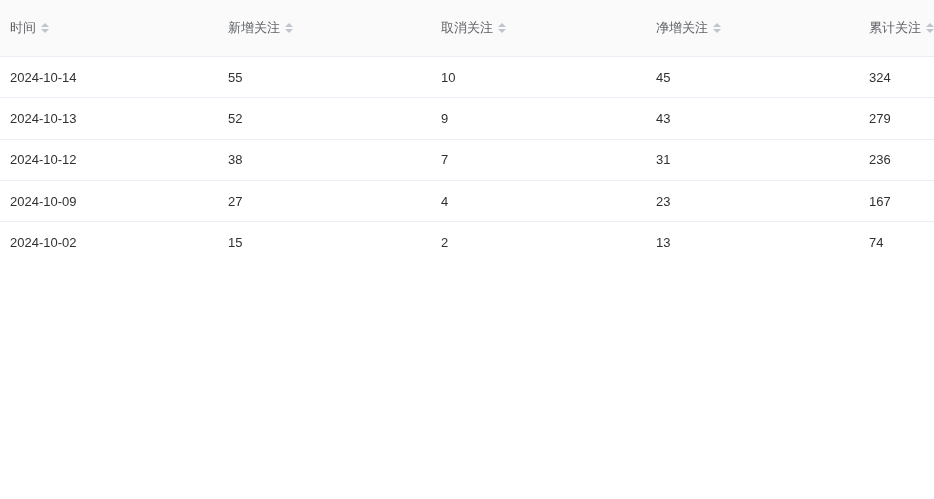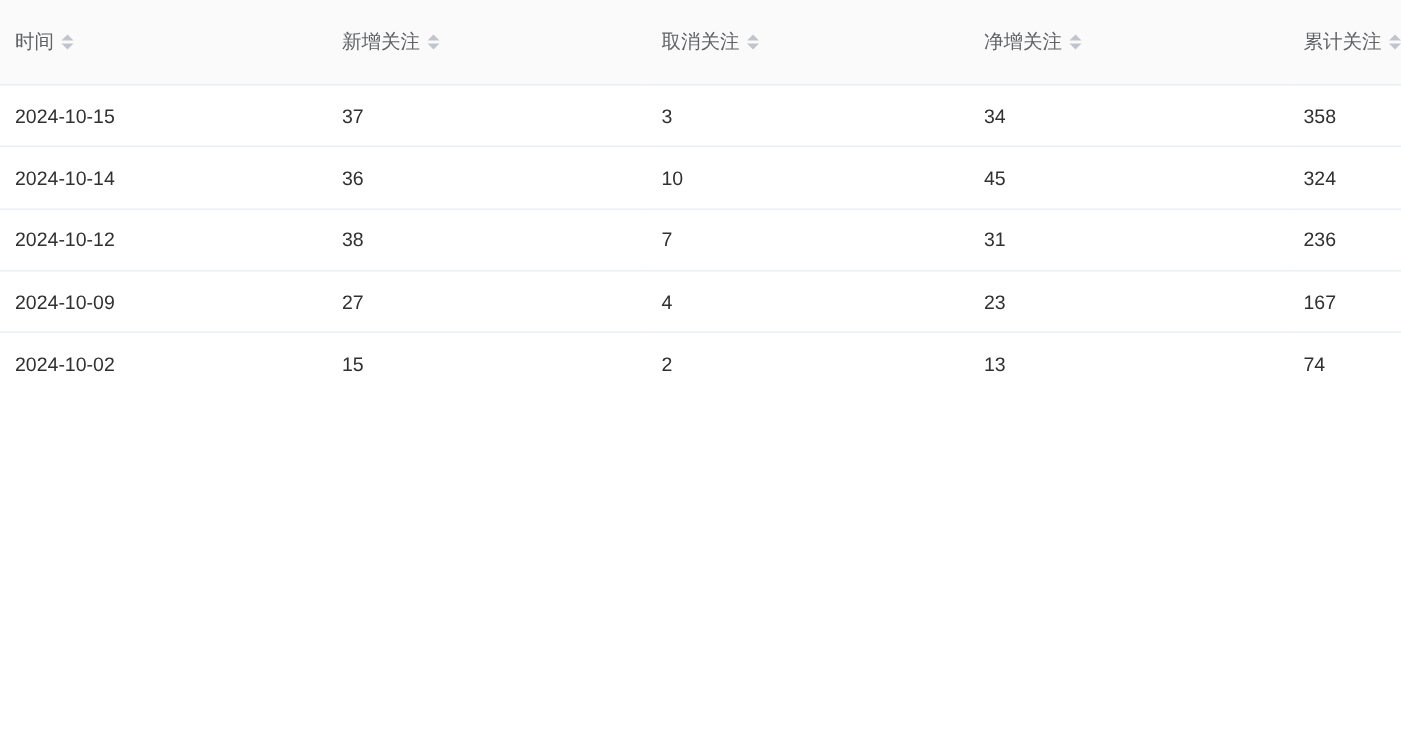--- a/index.html
+++ b/index.html
@@ -143,32 +143,32 @@
             <span class="sort-icon">
               <span class="caret-up"></span>
                 <span class="caret-down"></span>
             </span>
           </span>
         </th>
       </tr>
     </thead>
     <tbody>
       <tr>
-        <td>2024-10-15</td>
-        <td>37</td>
-        <td>3</td>
-        <td>34</td>
-        <td>358</td>
-      </tr>
-      <tr>
         <td>2024-10-14</td>
-        <td>36</td>
+        <td>55</td>
         <td>10</td>
         <td>45</td>
         <td>324</td>
+      </tr>
+      <tr>
+        <td>2024-10-13</td>
+        <td>52</td>
+        <td>9</td>
+        <td>43</td>
+        <td>279</td>
       </tr>
       <tr>
         <td>2024-10-12</td>
         <td>38</td>
         <td>7</td>
         <td>31</td>
         <td>236</td>
       </tr>
       <tr>
         <td>2024-10-09</td>

